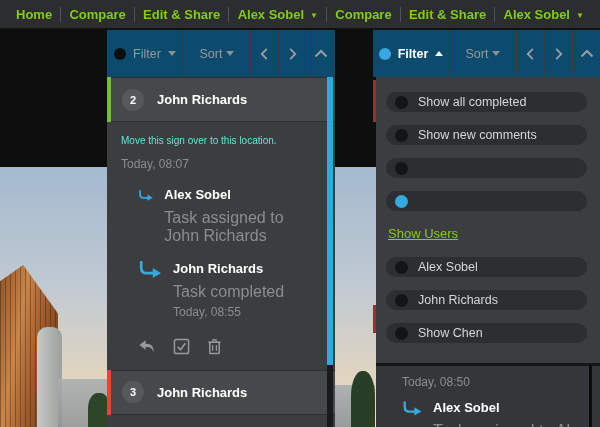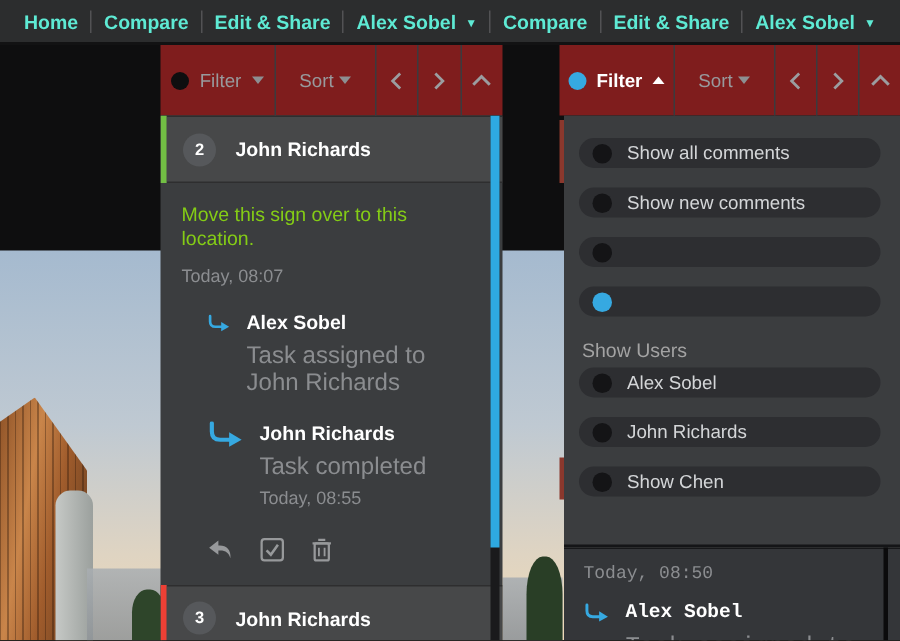--- a/index.html
+++ b/index.html
@@ -3,21 +3,21 @@
 <meta charset="utf-8">
 <style>
   html,body{margin:0;padding:0;background:#000;}
   .screen{position:relative;width:600px;height:427px;overflow:hidden;
           font-family:"Liberation Sans",sans-serif;background:#0f0f10;
           -webkit-font-smoothing:antialiased;}
   
   .nav{position:absolute;top:0;left:0;right:0;height:30px;background:#2c2d2e;
        border-bottom:2px solid #121213;display:flex;align-items:center;
        justify-content:space-between;padding:0 16px;box-sizing:border-box;}
-  .nav-item{color:#5eead4;font-size:13px;font-weight:bold;white-space:nowrap;
+  .nav-item{color:#84cc16;font-size:13px;font-weight:bold;white-space:nowrap;
             display:flex;align-items:center;gap:6px;cursor:default;}
   .nav-caret{font-size:8px;position:relative;top:1px;}
   .nav-sep{width:1px;height:15px;background:#525254;}
   
   .main{position:absolute;top:30px;left:0;right:0;bottom:0;}
   .backdrop-dark{position:absolute;top:0;left:0;right:0;height:137px;background:#0e0e0f;}
   .photo{position:absolute;top:137px;left:0;right:0;bottom:0;
          background:linear-gradient(180deg,#a5bacf 0%,#bfc9d2 45%,#dfd4c2 78%,#eed9b7 100%);}
   .bldg-orange{position:absolute;left:0;top:98px;width:58px;height:162px;
         background:linear-gradient(100deg,#8d5126 0%,#c9854a 35%,#a05c2c 60%,#5d3a1f 100%);
@@ -34,21 +34,21 @@
         background:linear-gradient(#a9aeb2,#90959a);opacity:.9;}
   .tree-mid{position:absolute;left:351px;top:204px;width:24px;height:56px;
         border-radius:45% 45% 0 0;background:#293e26;}
   .hidden-marker{position:absolute;width:3px;background:#8a382d;}
   .hm1{left:373px;top:50px;height:42px;}
   .hm2{left:373px;top:275px;height:28px;}
   
   .panel{position:absolute;top:0;bottom:0;}
   .left-panel{left:107px;width:228px;}
   .right-panel{left:373px;width:227px;}
-  .toolbar{position:absolute;top:0;left:0;right:0;height:47px;background:#7f1d1d;
+  .toolbar{position:absolute;top:0;left:0;right:0;height:47px;background:#0c4a6e;
            display:flex;align-items:stretch;}
   .tb-sep{width:1px;background:#3a3b3e;}
   .tb-filter{flex:0 0 76px;display:flex;align-items:center;justify-content:center;gap:7px;cursor:pointer;}
   .tb-sort{flex:0 0 66px;display:flex;align-items:center;justify-content:center;gap:4px;cursor:pointer;}
   .tb-btn{flex:1 1 27px;display:flex;align-items:center;justify-content:center;cursor:pointer;}
   .tb-label{font-size:12.5px;color:#989a9d;}
   .tb-label.active{color:#fff;font-weight:bold;}
   .fdot{width:12px;height:12px;border-radius:50%;background:#0e0e0f;}
   .fdot.blue{background:#36a9e1;}
   .caret-down{width:0;height:0;border-left:4px solid transparent;border-right:4px solid transparent;
@@ -60,43 +60,43 @@
   .scroll-track{position:absolute;right:2px;top:0;bottom:0;width:6px;background:#1a1a1c;}
   .scroll-thumb{position:absolute;right:2px;top:0;height:288px;width:6px;background:#2ea9e1;cursor:pointer;}
   .c-header{height:45px;display:flex;align-items:center;background:#474849;
             border-left:4px solid #72bf44;padding-left:11px;cursor:pointer;
             box-shadow:inset 0 -1px 0 rgba(0,0,0,.35),inset 0 1px 0 rgba(0,0,0,.35);}
   .c-header.red{border-left-color:#ee4035;}
   .badge{width:22px;height:22px;border-radius:50%;background:#56585b;color:#fff;
          font-size:11px;font-weight:bold;display:flex;align-items:center;justify-content:center;flex:0 0 auto;}
   .c-name{margin-left:13px;color:#fff;font-weight:bold;font-size:13px;}
   .c-body{padding:13px 26px 0 14px;}
-  .c-text{color:#84cc16;font-size:13px;line-height:1.25;}
+  .c-text{color:#5eead4;font-size:10px;line-height:1.25;}
   .c-ts{color:#8b8d90;font-size:12px;margin-top:9px;}
   .replies{padding-left:17px;}
   .reply{display:flex;margin-top:16px;}
   .reply-col{margin-left:11px;}
   .r-name{color:#fff;font-weight:bold;font-size:13px;}
   .r-detail{color:#8b8d90;font-size:16px;margin-top:7px;}
   .r-ts{color:#8b8d90;font-size:12px;margin-top:4px;}
   .action-row{display:flex;gap:16px;margin:19px 0 0 16px;align-items:center;}
   .action-row svg{cursor:pointer;}
   .mt15{margin-top:15px;}
   
   .dropdown{position:absolute;left:3px;right:0;top:47px;height:286px;background:#3b3d3f;
             border-bottom:2px solid #141517;box-sizing:content-box;}
   .pill{height:20px;border-radius:10px;background:#2d2e31;display:flex;align-items:center;
         margin:0 13px 13px 10px;padding-left:9px;cursor:pointer;}
   .pill.first{margin-top:15px;}
   .pill-dot{width:13px;height:13px;border-radius:50%;background:#141416;flex:0 0 auto;}
   .pill.selected .pill-dot{background:#36a9e1;}
   .pill-label{margin-left:10px;font-size:12.5px;color:#d4d6d8;white-space:nowrap;}
-  .users-label{color:#a3a3a3;font-size:13px;margin:15px 0 4px 12px;}
+  .users-label{color:#84cc16;font-size:13px;margin:15px 0 16px 12px;text-decoration:underline;}
   .rp-bottom{position:absolute;left:3px;right:0;top:335px;bottom:0;background:#343639;
-             border-top:1px solid #17181a;padding:9px 0 0 13px;box-sizing:border-box;overflow:hidden;font-family:Liberation Mono, monospace;}
+             border-top:1px solid #17181a;padding:9px 0 0 26px;box-sizing:border-box;overflow:hidden;}
   .rp-track{position:absolute;right:8px;top:335px;bottom:0;width:3px;background:#0b0b0c;}
 </style>
 </head>
 <body>
 
 <div class="screen">
 
   <nav class="nav">
     <span class="nav-item">
         <span>Home</span>
@@ -262,21 +262,21 @@
         <div class="tb-btn">
           <svg width="14" height="9" viewBox="0 0 14 9">
               <polyline points="1.5,7.5 7,2 12.5,7.5" fill="none" stroke="#9b9da0" stroke-width="2"></polyline>
             </svg>
         </div>
       </div>
 
       <div class="dropdown">
         <div class="pill first">
           <span class="pill-dot"></span>
-          <span class="pill-label">Show all comments</span>
+          <span class="pill-label">Show all completed</span>
         </div>
         <div class="pill">
           <span class="pill-dot"></span>
           <span class="pill-label">Show new comments</span>
         </div>
         <div class="pill">
           <span class="pill-dot"></span>
         </div>
         <div class="pill selected">
           <span class="pill-dot"></span>

